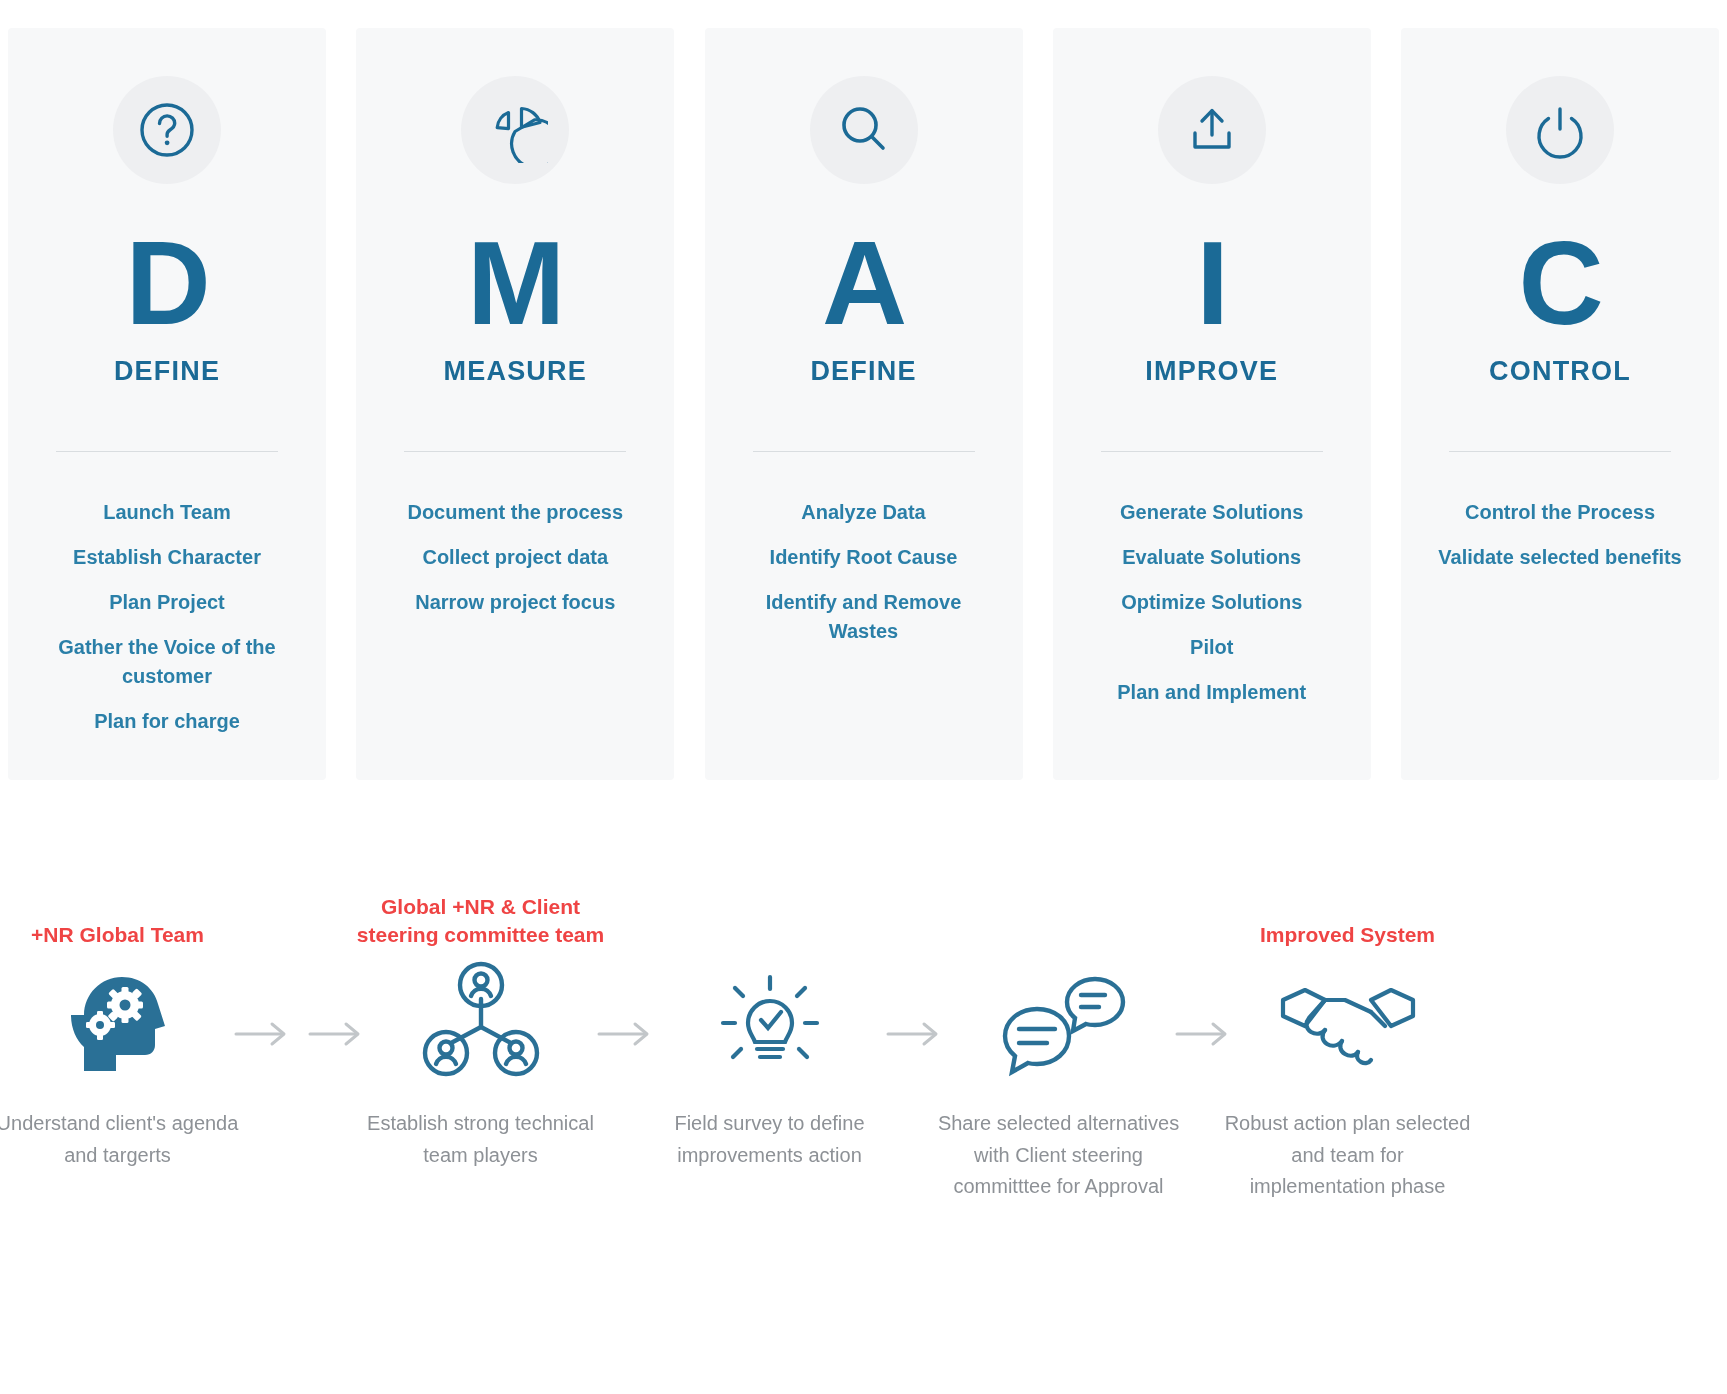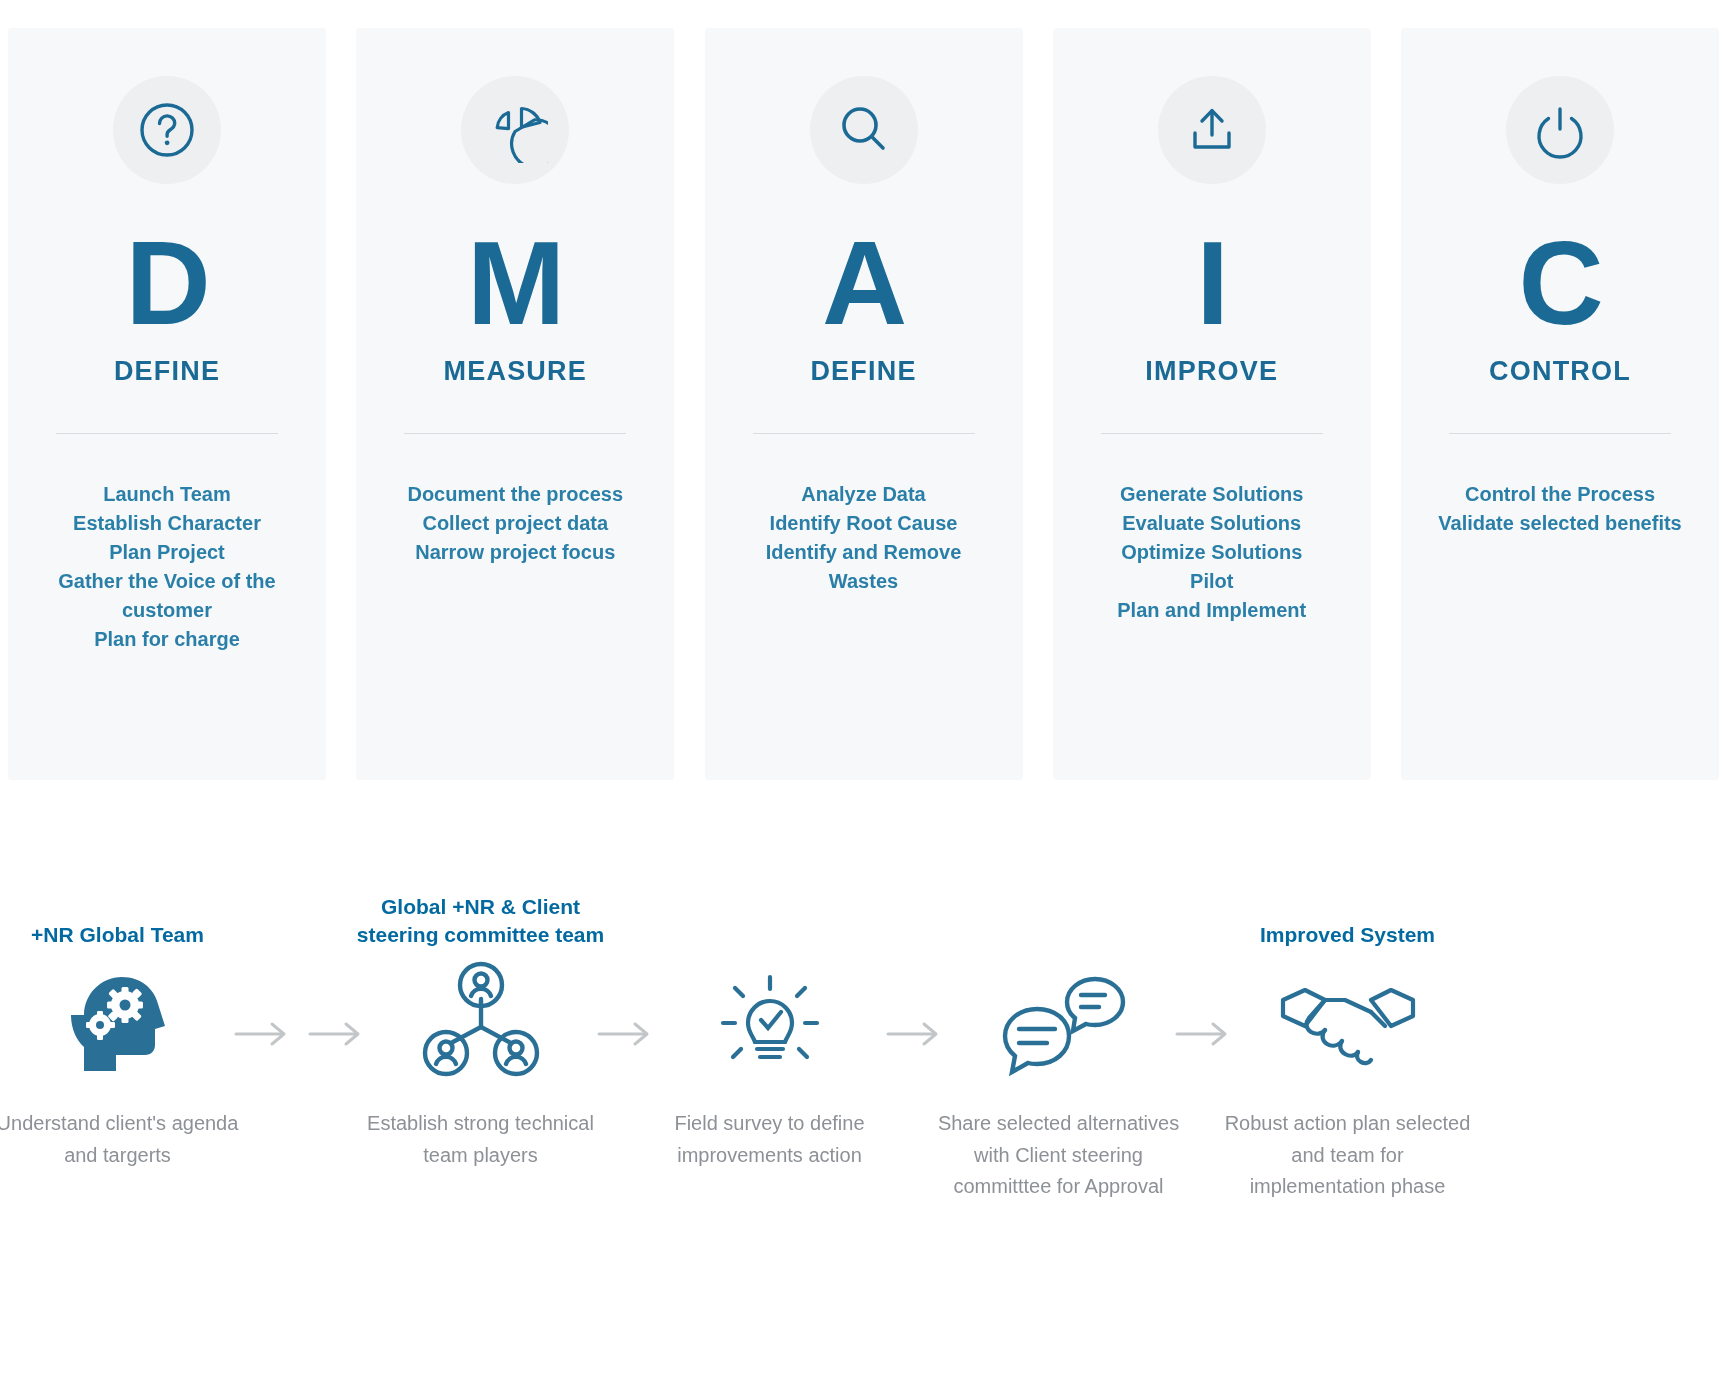--- a/index.html
+++ b/index.html
@@ -28,27 +28,27 @@
     display:flex;align-items:center;justify-content:center;
     margin-bottom:40px;
   }
   .big-letter{
     font-size:118px;line-height:1;font-weight:700;color:#1b6a96;
     letter-spacing:-2px;margin-bottom:14px;
     font-family:"Liberation Sans", sans-serif;
   }
   .phase-name{
     font-size:27px;font-weight:700;letter-spacing:1.2px;color:#1b6a96;
-    margin-bottom:46px;
+    margin-bottom:64px;
   }
   .divider{
     width:222px;height:1px;background:#d9dde0;margin-bottom:46px;
   }
   .bullets{
-    display:flex;flex-direction:column;align-items:center;
+    display:flex;flex-direction:column;align-items:center;gap:16px;
     width:258px;
   }
   .bullet{
     font-size:20px;font-weight:700;color:#2a7fa8;line-height:1.45;
     text-align:center;
   }
 
   
   .flow{
     position:absolute;left:0;top:870px;width:1727px;height:500px;
@@ -63,21 +63,21 @@
   }
   .flow-arrow{
     flex:0 0 auto;width:74px;display:flex;align-items:flex-start;
     justify-content:center;padding-top:150px;
   }
   .step-head{
     height:78px;display:flex;align-items:flex-end;justify-content:center;
     text-align:center;width:260px;margin-bottom:8px;
   }
   .step-head span{
-    font-size:21px;font-weight:700;color:#0369a1;line-height:1.3;
+    font-size:21px;font-weight:700;color:#ef4444;line-height:1.3;
   }
   .step-icon{
     height:130px;display:flex;align-items:center;justify-content:center;
     margin-bottom:22px;
   }
   .step-caption{
     font-size:20px;color:#8d9196;line-height:1.58;text-align:center;
     width:250px;font-weight:400;
   }
 </style>

